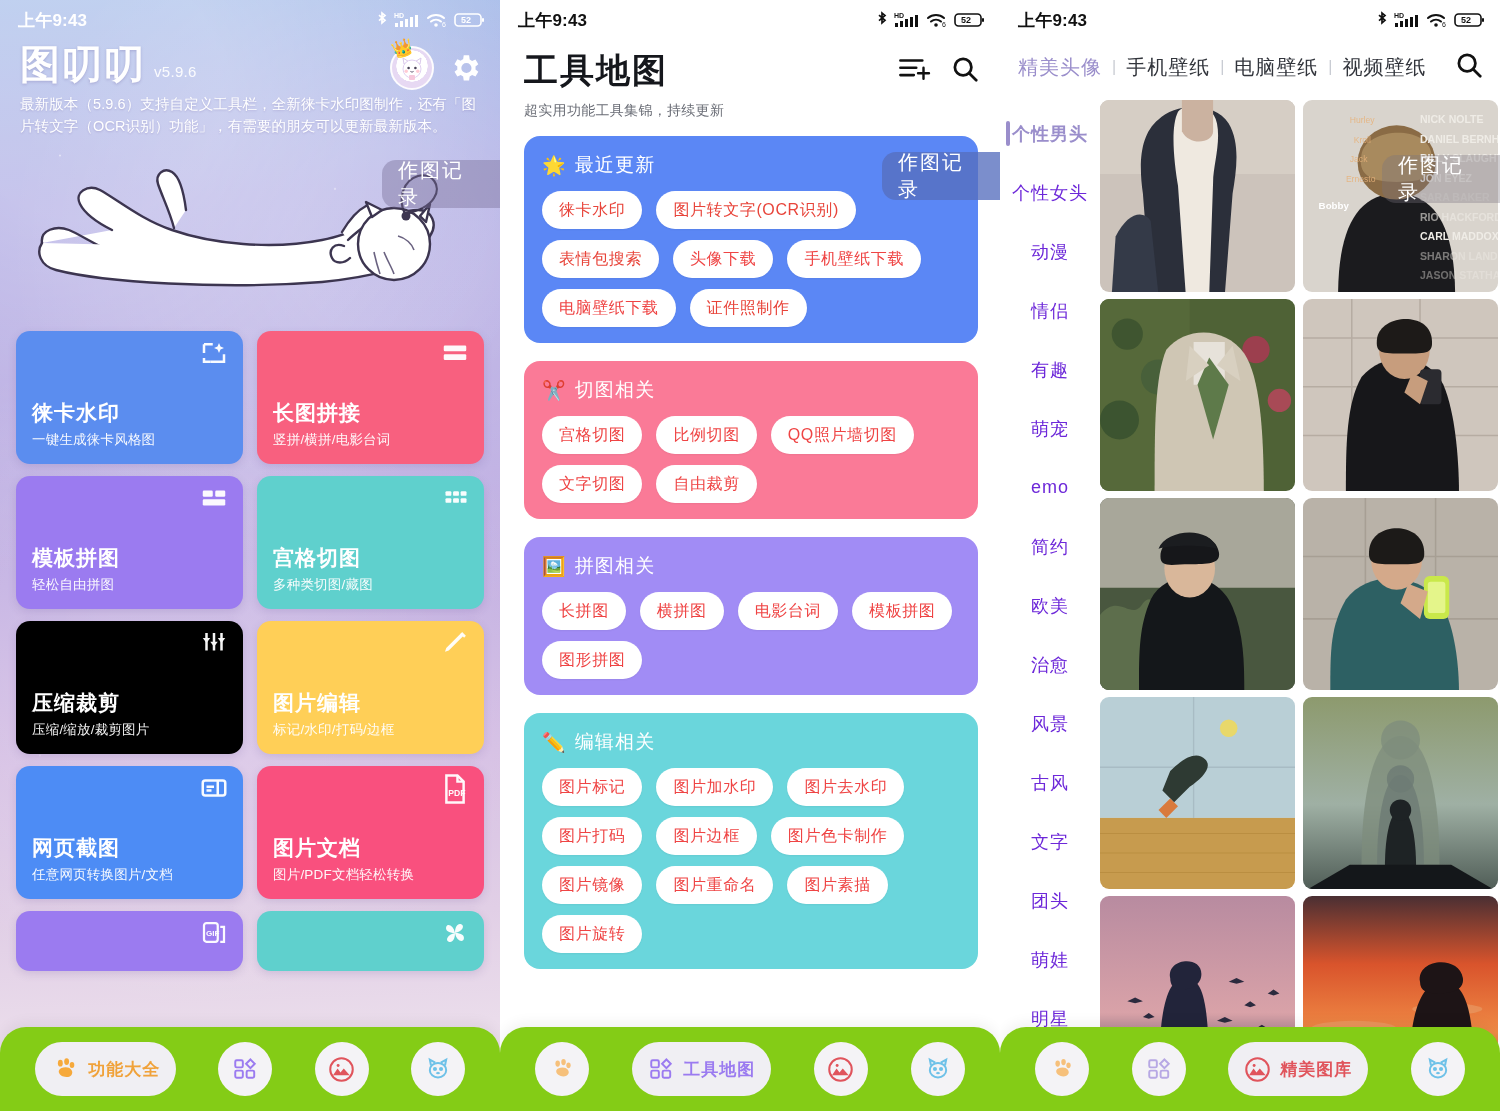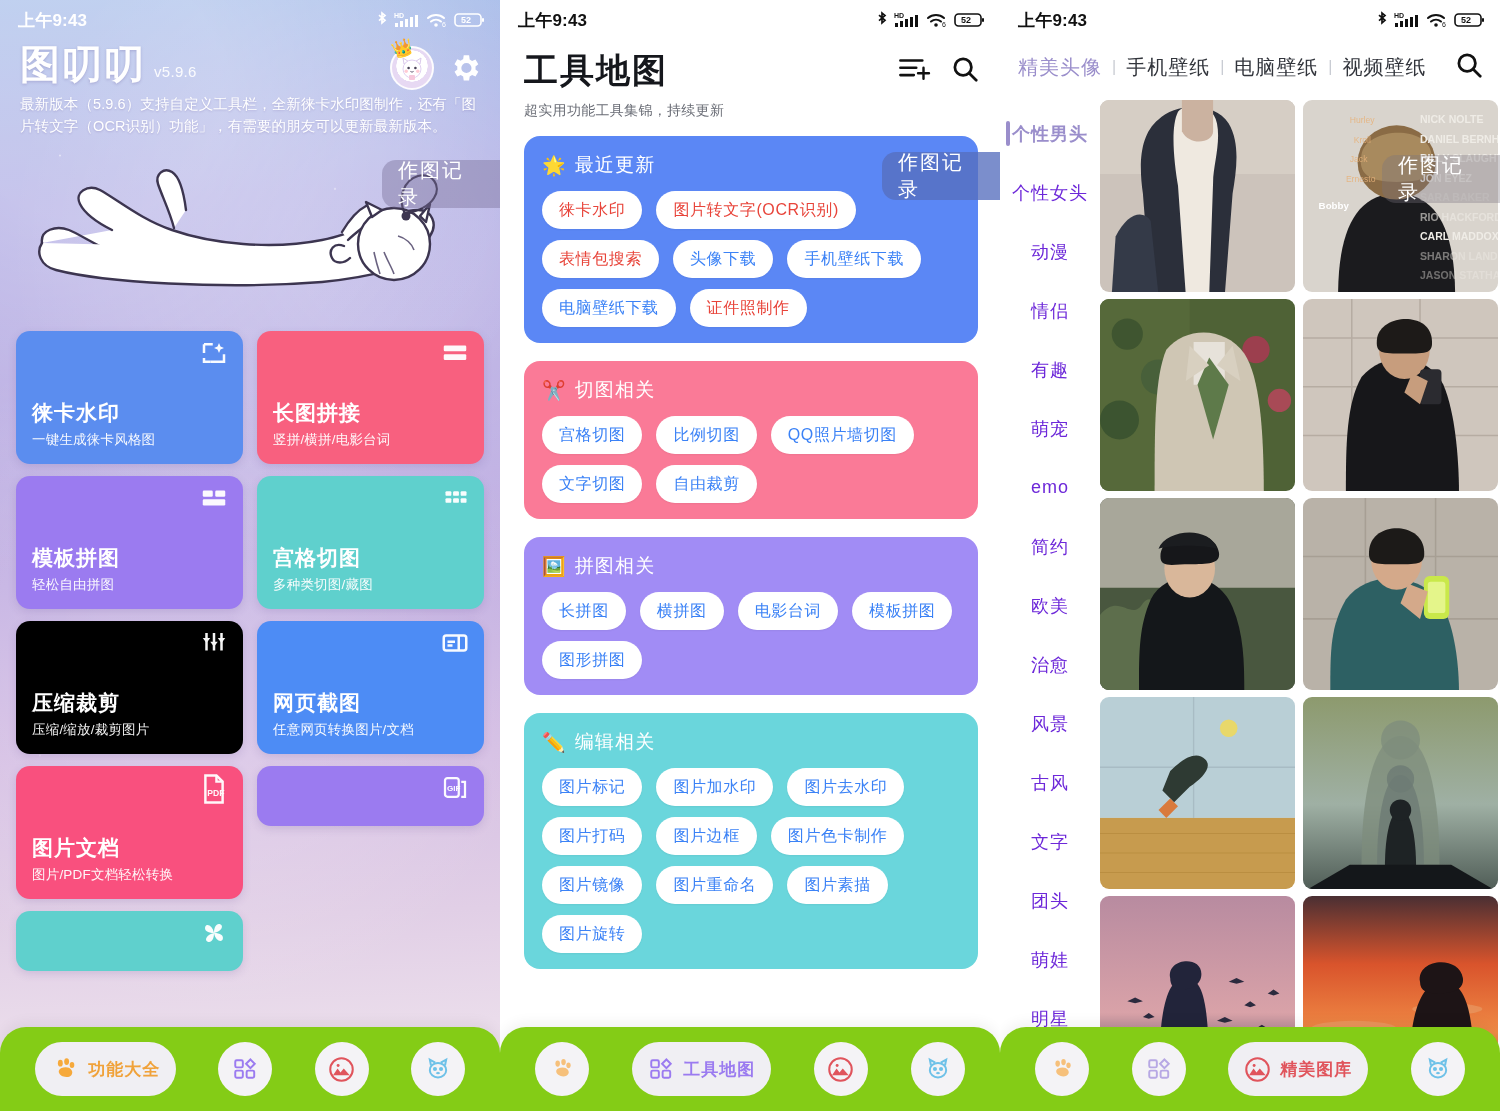--- a/index.html
+++ b/index.html
@@ -110,21 +110,21 @@
   .tools-sub { font-size: 14px; color: #6a6d76; margin-top: 8px; letter-spacing:.3px;}
   .tools-actions { position:absolute; right: 20px; top: 14px; display: flex; gap: 18px; align-items:center;}
   .tools-body { padding: 16px 22px 0 24px; display: flex; flex-direction: column; gap: 18px; }
   .group { border-radius: 16px; padding: 16px 16px 16px 18px; }
   .group-head { display: flex; align-items: center; gap: 9px; margin-bottom: 13px; }
   .group-emoji { font-size: 19px; line-height: 1; }
   .group-name { font-size: 19px; color: #fff; font-weight: 500; letter-spacing: 1.2px; }
   .chips { display: flex; flex-wrap: wrap; gap: 11px 14px; }
   .chip {
     background: #fff; border-radius: 19px; height: 38px; padding: 0 17px;
-    display: inline-flex; align-items: center; font-size: 16px; color: #3b82f6;
+    display: inline-flex; align-items: center; font-size: 16px; color: #ef4444;
     letter-spacing: .6px; box-shadow: 0 1px 2px rgba(0,0,0,.05);
   }
   .chip.hot { color: #e8443a; }
 
   
   .gal-tabs {
     display:flex; align-items:center; gap:10px; padding: 10px 16px 12px 18px;
   }
   .gal-tab { font-size: 20px; color: #32353c; letter-spacing: 1px; }
   .gal-tab.active { color: #9a8ecb; }
@@ -292,20 +292,30 @@
               <path d="M6 4v14M12 4v14M18 4v14"></path>
               <path d="M3 8h6l-3 4z" fill="#fff" stroke="none"></path>
                 <path d="M9 11h6l-3 4z" fill="#fff" stroke="none"></path>
                 <path d="M15 8h6l-3 4z" fill="#fff" stroke="none"></path>
             </svg>
           </span>
           <div class="t-name">压缩裁剪</div>
           <div class="t-sub">压缩/缩放/裁剪图片</div>
         </div>
 
+        <div class="tile" style="background:#ffcf57">
+          <span class="t-ico">
+            <svg width="30" height="30" viewBox="0 0 24 24">
+                <path d="M4 19l3-1 12-12-2-2L5 16z" fill="#fff"></path>
+                <path d="M17 4l3 3" stroke="#fff" stroke-width="2"></path>
+              </svg>
+          </span>
+          <div class="t-name">图片编辑</div>
+          <div class="t-sub">标记/水印/打码/边框</div>
+        </div>
 
         <div class="tile" style="background:#4d8cf5">
           <span class="t-ico">
             <svg width="30" height="30" viewBox="0 0 24 24" fill="none" stroke="#fff" stroke-width="2">
               <rect x="3" y="6" width="18" height="12" rx="2"></rect>
                 <path d="M15 6v12"></path>
                 <path d="M6 11h6M6 14h4"></path>
             </svg>
           </span>
           <div class="t-name">网页截图</div>

